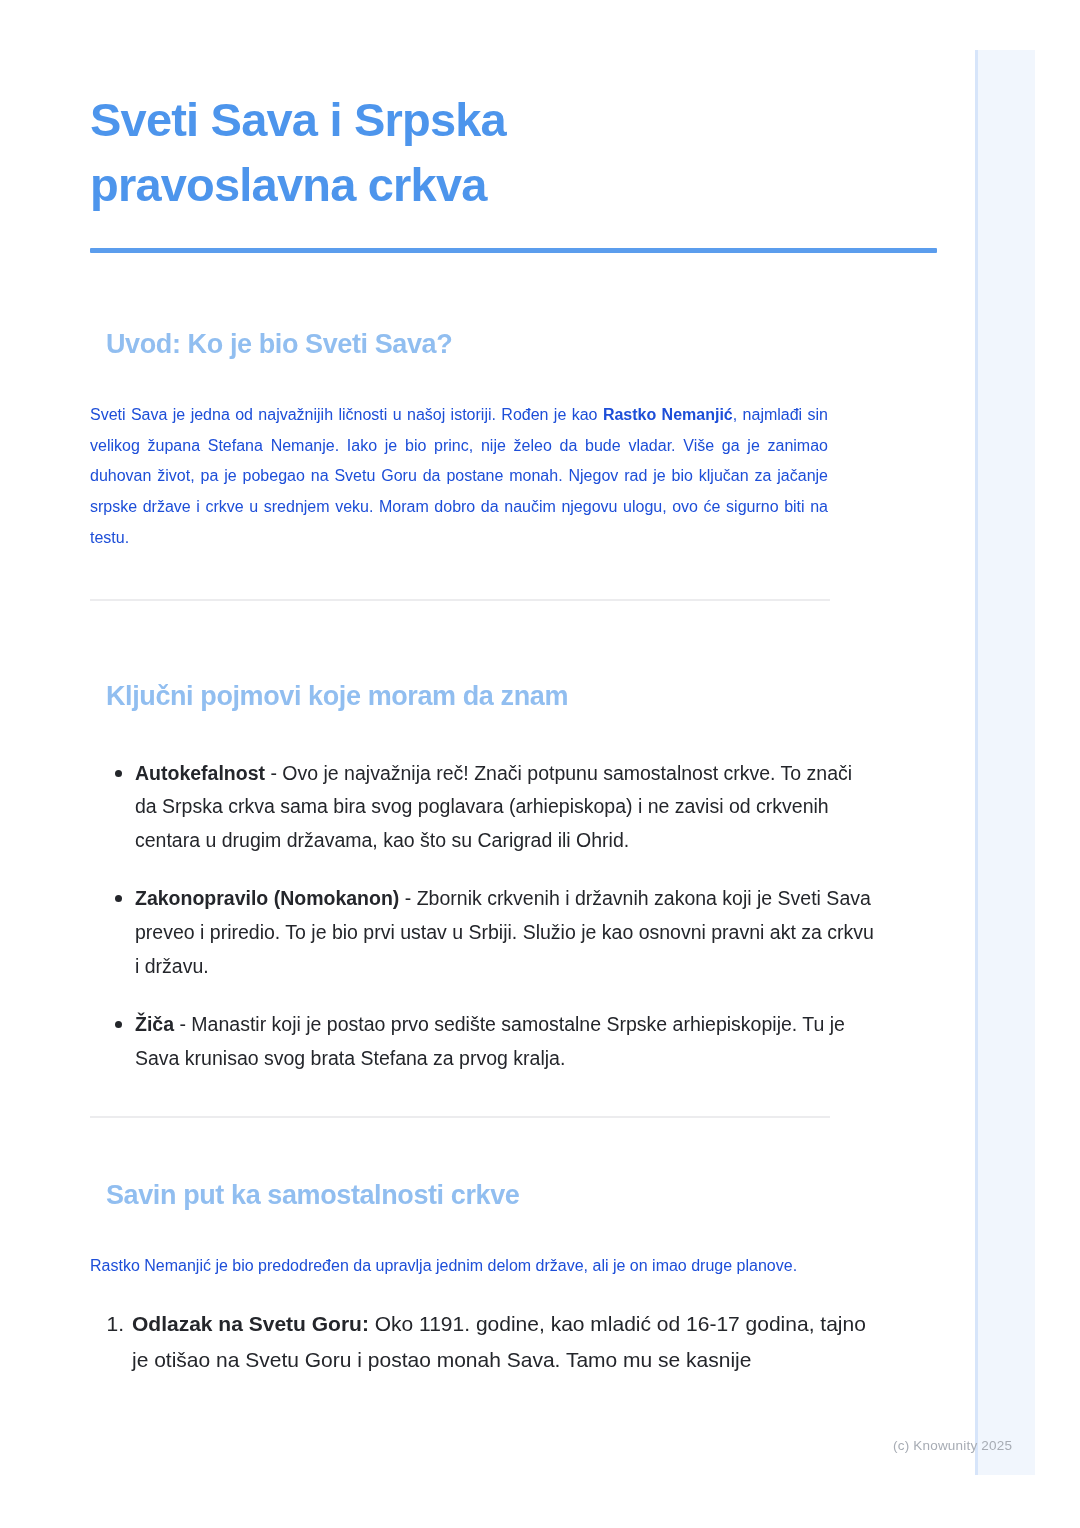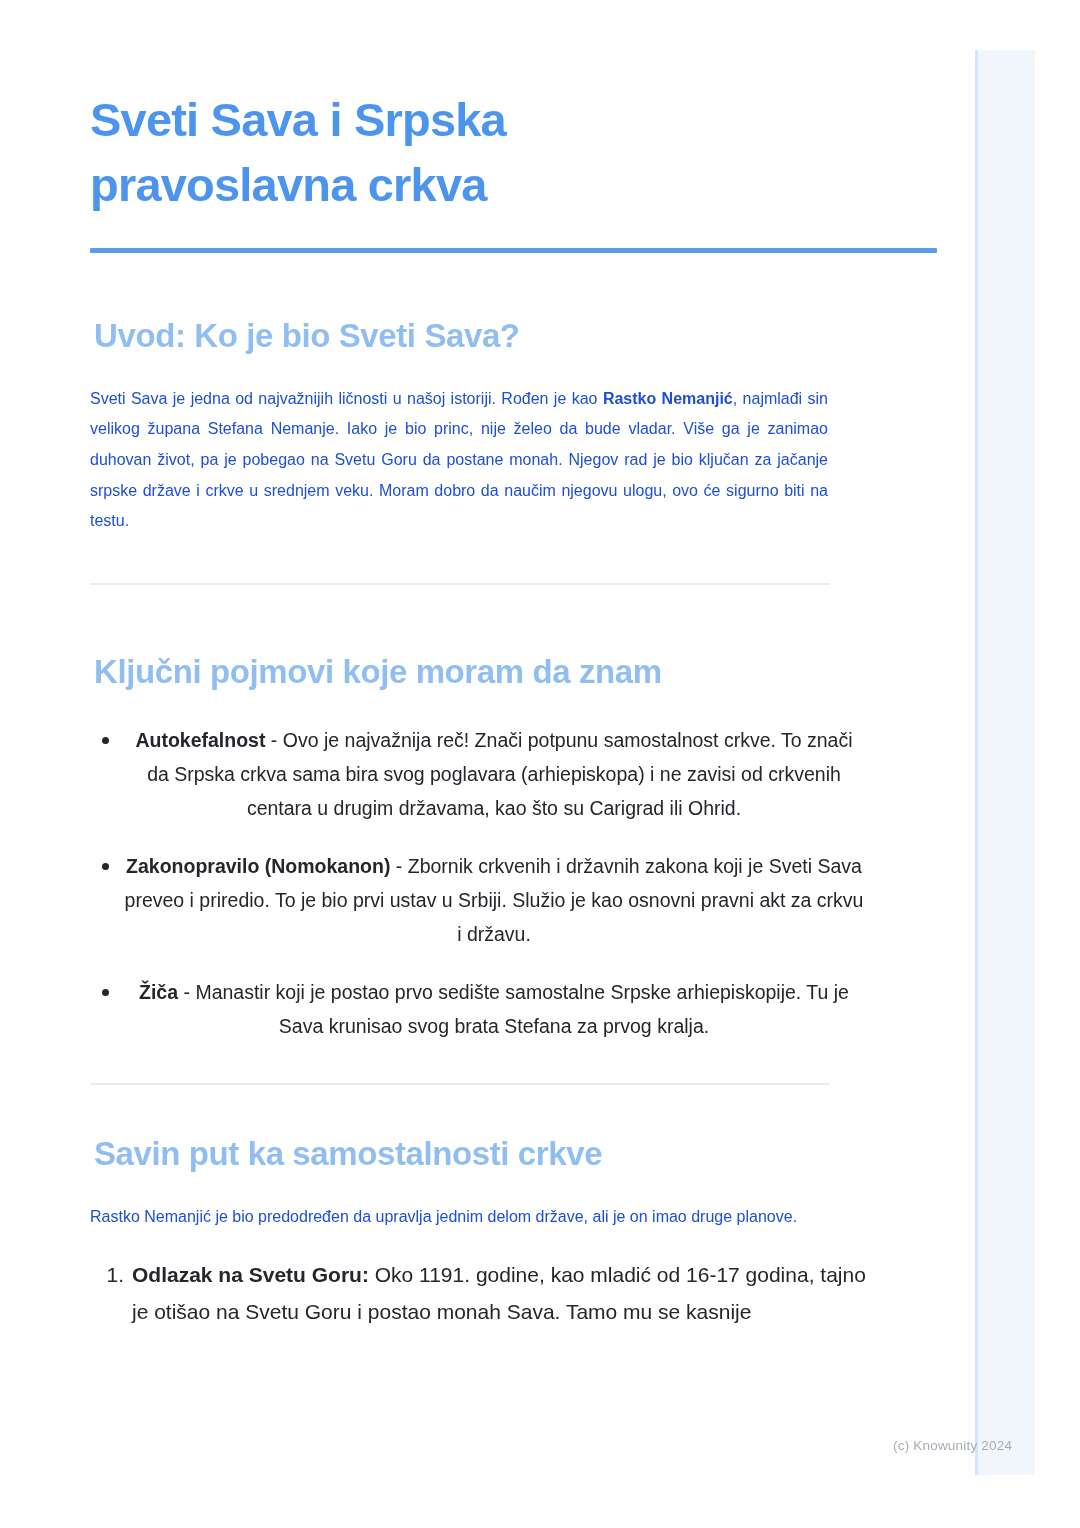--- a/index.html
+++ b/index.html
@@ -48,22 +48,22 @@
 
   .title-rule {
     margin-top: 30px;
     width: 847px;
     height: 5px;
     background: #5b9ded;
     border-radius: 1px;
   }
 
   .section-heading {
-    margin: 4px;
-    font-size: 33px;
+    margin: 16px;
+    font-size: 27px;
     line-height: 1.3;
     font-weight: 700;
     letter-spacing: -0.4px;
     color: #91bef0;
   }
 
   .sec-uvod    { padding-top: 58px; }
   .sec-pojmovi { padding-top: 62px; }
   .sec-savin   { padding-top: 44px; }
 
@@ -86,24 +86,23 @@
     background: #ececee;
     border: 0;
     margin: 0;
   }
   .div-1 { margin-top: 46px; }
   .div-2 { margin-top: 40px; }
 
   
   ul.term-list {
     list-style: none;
-    margin: 0;
+    margin: 13px;
     padding: 0;
     padding-top: 26px;
-    text-align: center;
   }
   ul.term-list > li {
     position: relative;
     padding-left: 32px;
     margin-bottom: 24px;
     color: #24262b;
     font-size: 19.5px;
     line-height: 1.74;
     width: 744px;
   }
@@ -198,13 +197,13 @@
 
   <ol class="step-list">
     <li>
       <span class="step-num"></span>
       <b class="step-name">Odlazak na Svetu Goru:</b><span> Oko 1191. godine, kao mladić od 16-17 godina, tajno je otišao na Svetu Goru i postao monah Sava. Tamo mu se kasnije</span>
     </li>
   </ol>
 
 </div>
 
-<div class="watermark">(c) Knowunity 2024</div>
+<div class="watermark">(c) Knowunity 2025</div>
 
 </body></html>

